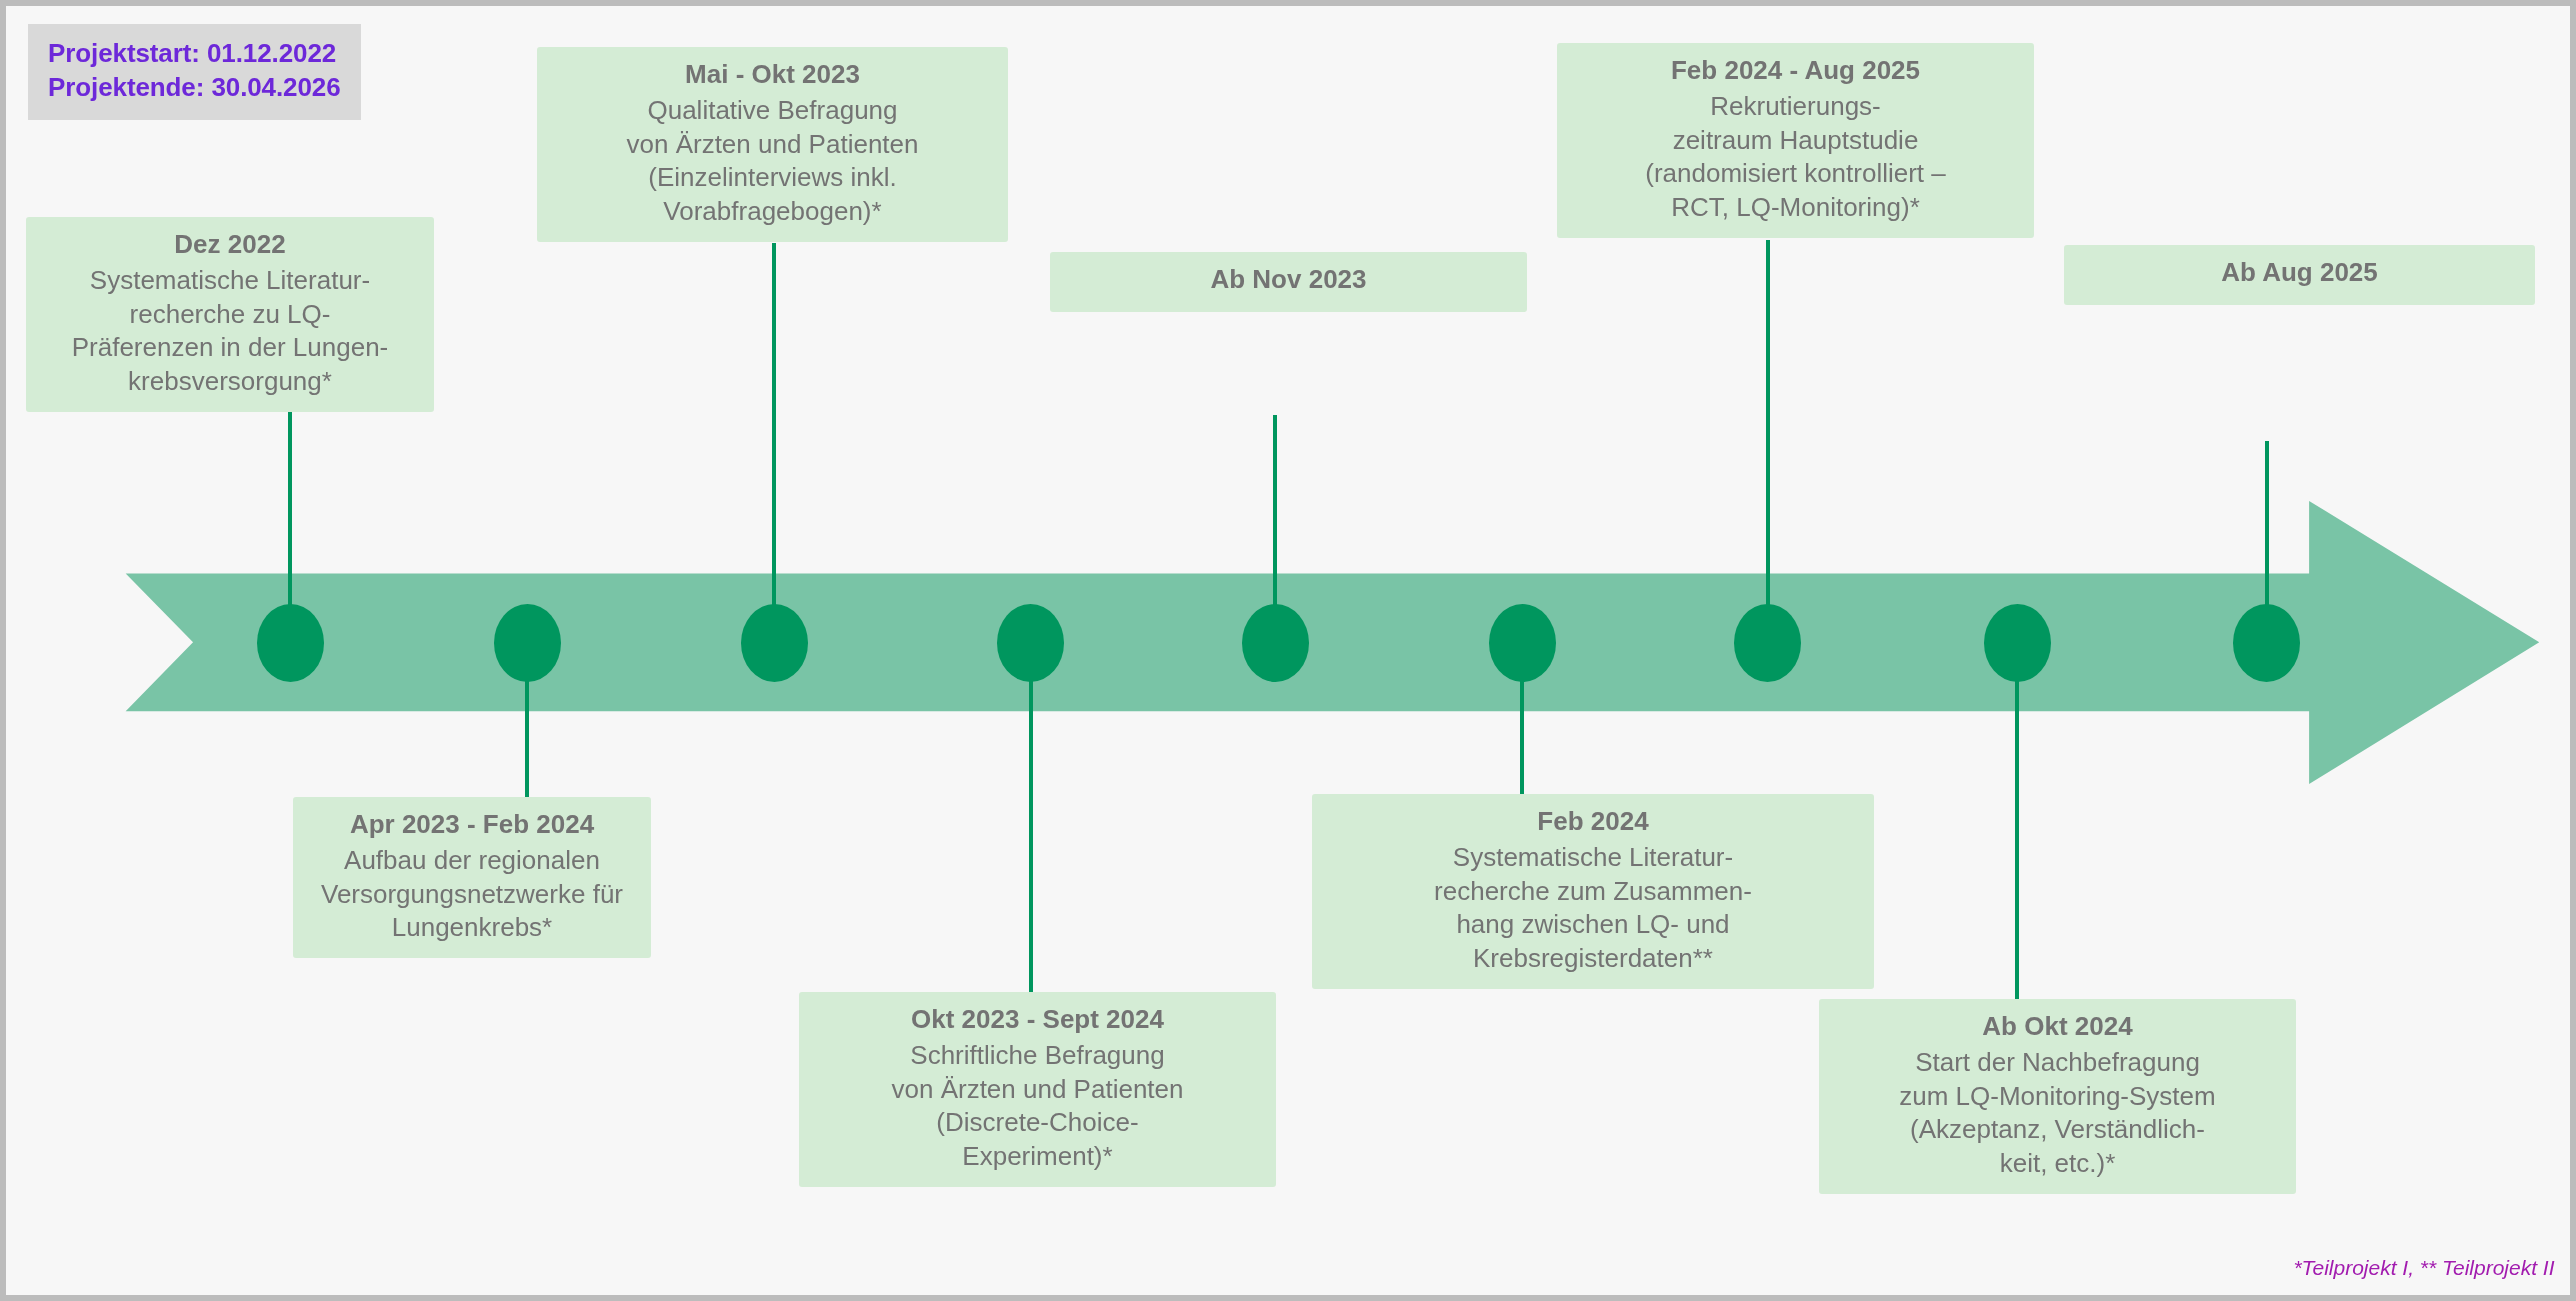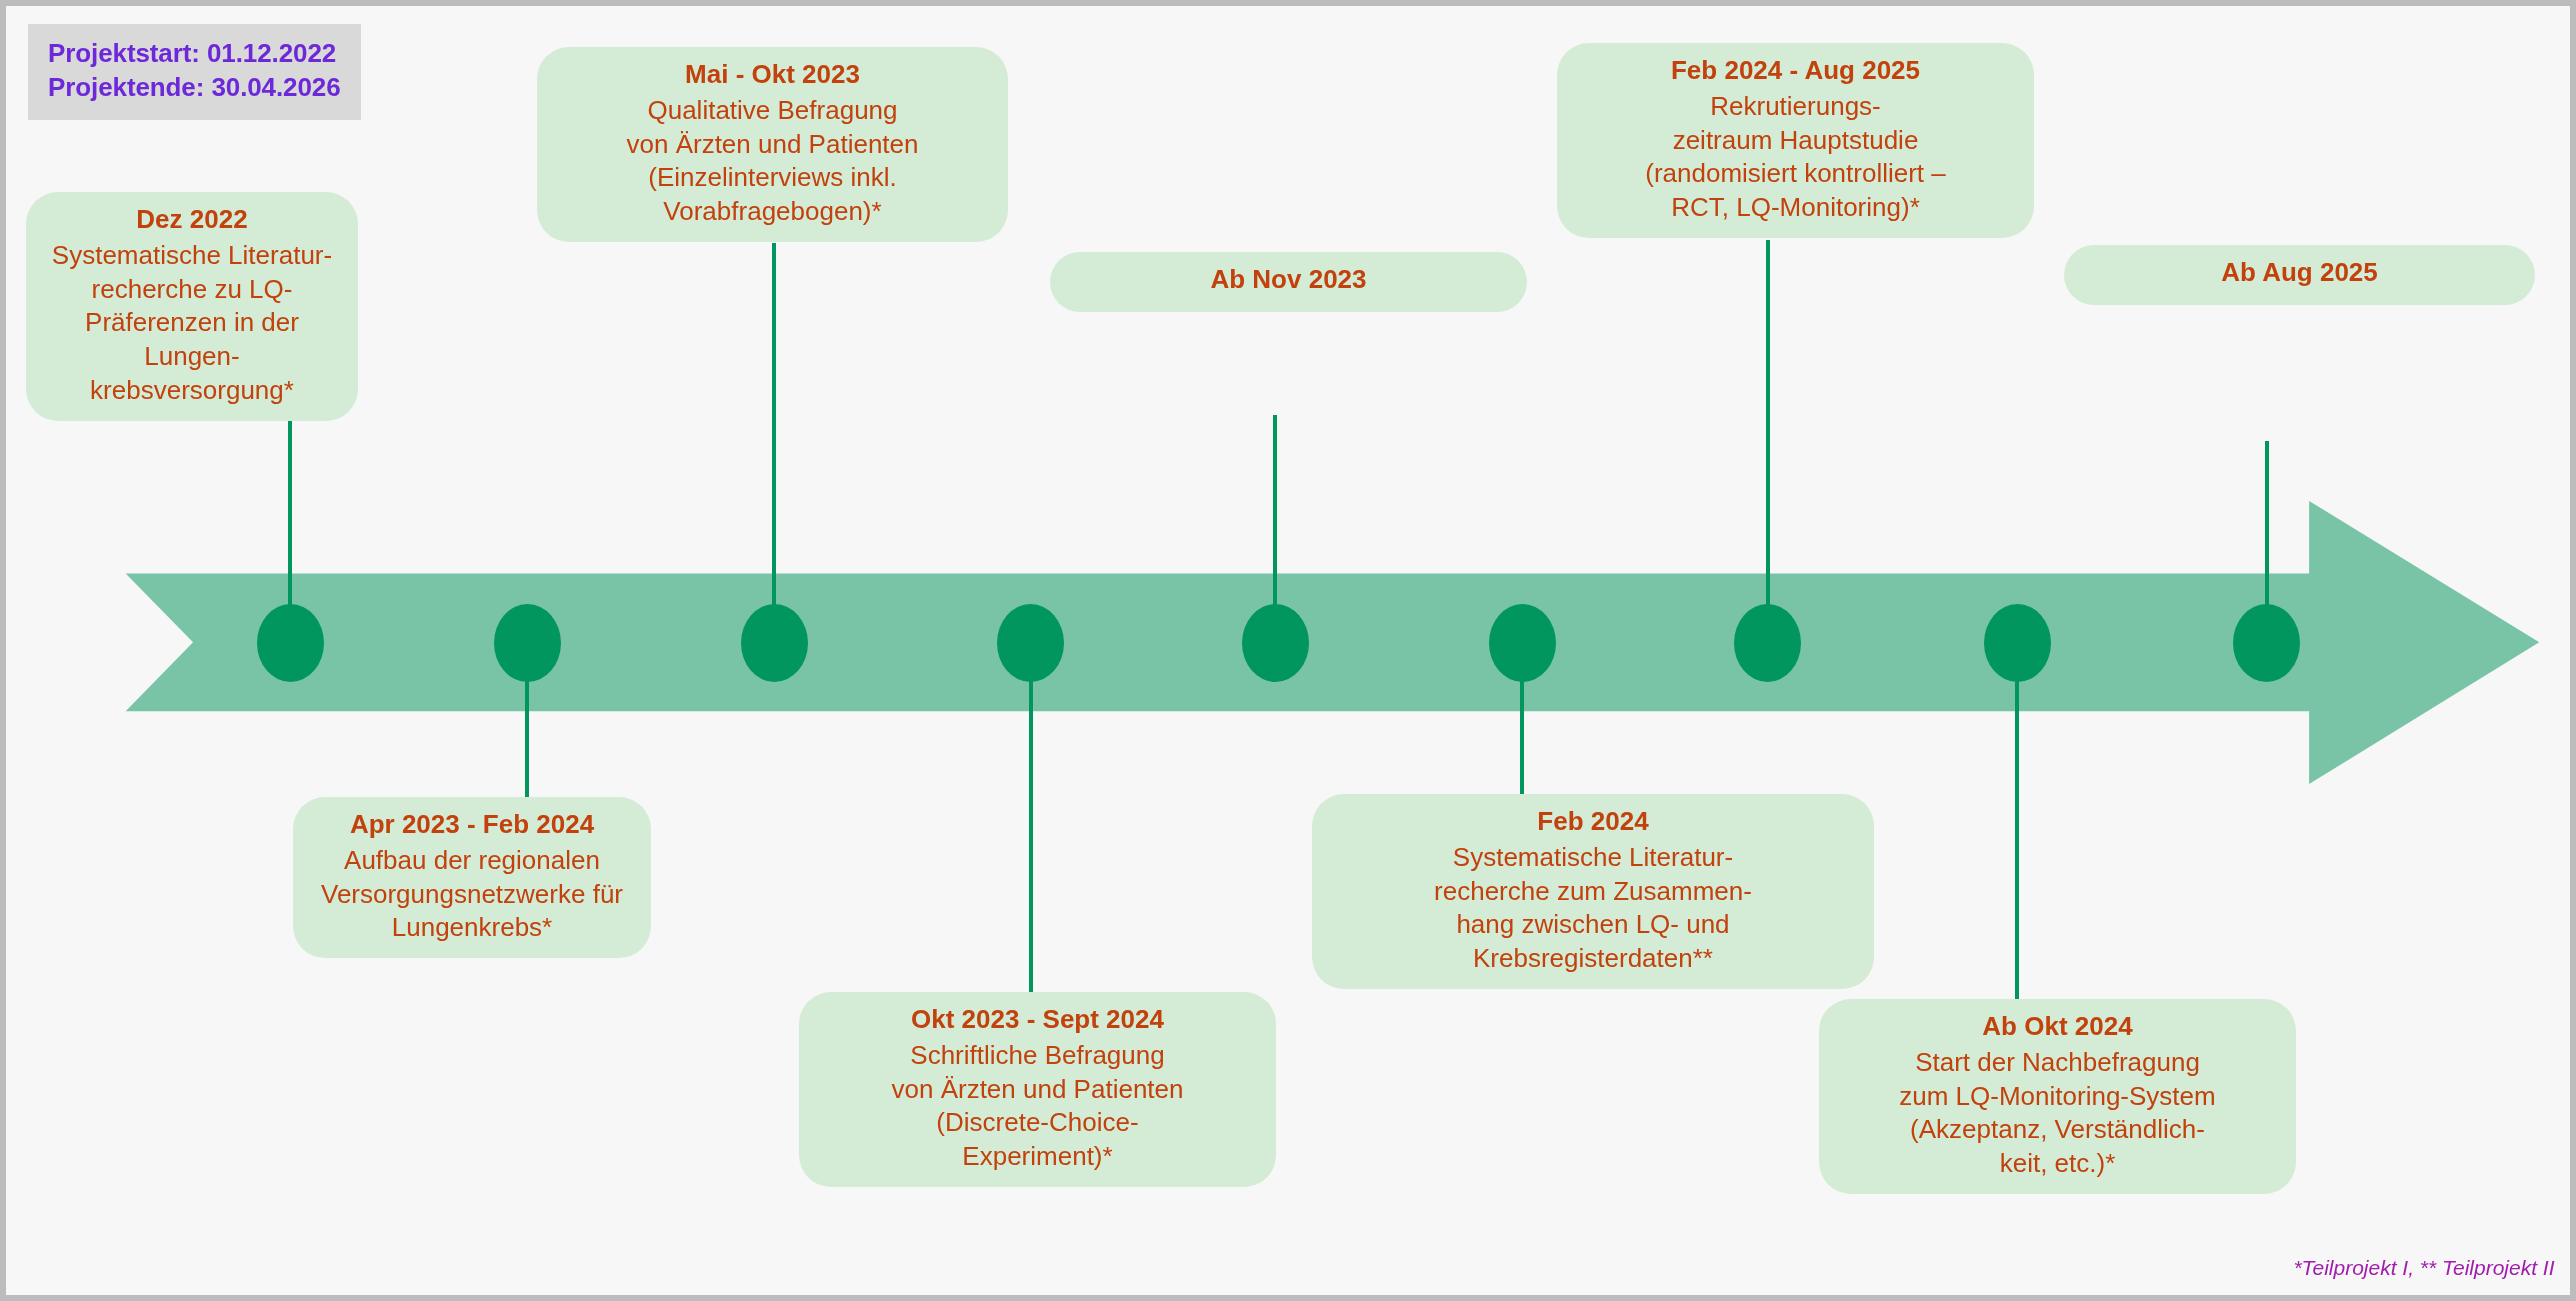--- a/index.html
+++ b/index.html
@@ -61,25 +61,25 @@
     width: 67px;
     height: 78px;
     background: #00965e;
     border-radius: 50%;
   }
 
   
   .card {
     position: absolute;
     background: #d4ecd5;
-    border-radius: 32px;
+    border-radius: 3px;
     box-sizing: border-box;
     padding: 10.7px 14.3px 13px 14.3px;
     text-align: center;
-    color: #c2410c;
+    color: #737373;
     font-size: 26px;
     line-height: 1.30;
   }
   .card .card-title {
     display: block;
     font-weight: bold;
     margin-bottom: 2.4px;
     white-space: nowrap;
   }
   .card .card-body {
@@ -128,21 +128,21 @@
       <div class="dot" style="left: 488px; top: 598px;"></div>
       <div class="dot" style="left: 735px; top: 598px;"></div>
       <div class="dot" style="left: 991px; top: 598px;"></div>
       <div class="dot" style="left: 1236px; top: 598px;"></div>
       <div class="dot" style="left: 1483px; top: 598px;"></div>
       <div class="dot" style="left: 1728px; top: 598px;"></div>
       <div class="dot" style="left: 1978px; top: 598px;"></div>
       <div class="dot" style="left: 2227px; top: 598px;"></div>
     </div>
   <div id="card-layer">
-      <div class="card" style="width: 332px; left: 20px; top: 186px;">
+      <div class="card" style="width: 408px; left: 20px; top: 211px;">
         <span class="card-title">Dez 2022</span>
         <span class="card-body">Systematische Literatur-
 recherche zu LQ-
 Präferenzen in der Lungen-
 krebsversorgung*</span>
       </div>
       <div class="card" style="width: 358px; left: 287px; top: 791px;">
         <span class="card-title">Apr 2023 - Feb 2024</span>
         <span class="card-body">Aufbau der regionalen
 Versorgungsnetzwerke für

